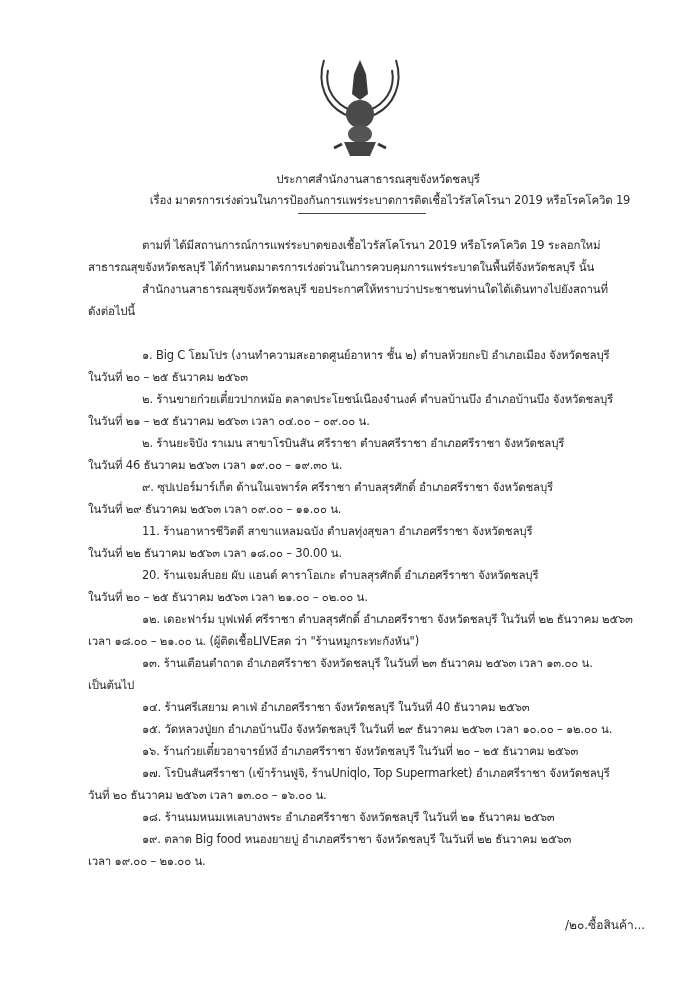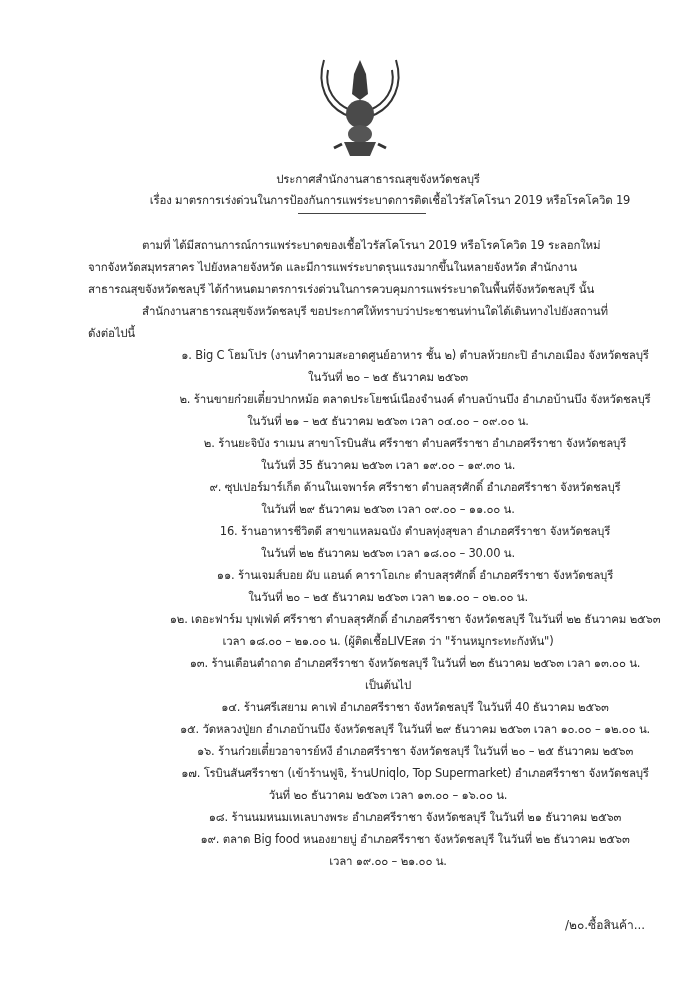--- a/index.html
+++ b/index.html
@@ -31,38 +31,37 @@
   <path d="M30 86 L62 86 L56 100 L36 100 Z" fill="#444"></path>
   <path d="M28 88 L20 92 M64 88 L72 92" stroke="#333" stroke-width="3"></path>
 </svg>
 
 <div class="title t1">ประกาศสำนักงานสาธารณสุขจังหวัดชลบุรี</div>
 <div class="title t2">เรื่อง  มาตรการเร่งด่วนในการป้องกันการแพร่ระบาดการติดเชื้อไวรัสโคโรนา 2019 หรือโรคโควิด 19</div>
 <div class="title-rule"></div>
 
 <div class="para" style="top:234px;">
   <div class="line ind">ตามที่ ได้มีสถานการณ์การแพร่ระบาดของเชื้อไวรัสโคโรนา 2019 หรือโรคโควิด 19 ระลอกใหม่</div>
-  <div class="line">จากจังหวัดสมุทรสาคร ไปยังหลายจังหวัด และมีการแพร่ระบาดรุนแรงมากขึ้นในหลายจังหวัด สำนักงาน</div>
   <div class="line">สาธารณสุขจังหวัดชลบุรี ได้กำหนดมาตรการเร่งด่วนในการควบคุมการแพร่ระบาดในพื้นที่จังหวัดชลบุรี นั้น</div>
   <div class="line ind">สำนักงานสาธารณสุขจังหวัดชลบุรี ขอประกาศให้ทราบว่าประชาชนท่านใดได้เดินทางไปยังสถานที่</div>
   <div class="line">ดังต่อไปนี้</div>
 </div>
 
-<div class="para" style="top:344px;text-align:center;">
+<div class="para" style="top:344px;">
   <div class="line ind">๑. Big C โฮมโปร (งานทำความสะอาดศูนย์อาหาร ชั้น ๒) ตำบลห้วยกะปิ อำเภอเมือง จังหวัดชลบุรี</div>
   <div class="line">ในวันที่ ๒๐ – ๒๕ ธันวาคม ๒๕๖๓</div>
   <div class="line ind">๒. ร้านขายก๋วยเตี๋ยวปากหม้อ ตลาดประโยชน์เนืองจำนงค์ ตำบลบ้านบึง อำเภอบ้านบึง จังหวัดชลบุรี</div>
   <div class="line">ในวันที่ ๒๑ – ๒๕ ธันวาคม ๒๕๖๓ เวลา ๐๔.๐๐ – ๐๙.๐๐ น.</div>
   <div class="line ind">๒. ร้านยะจิบัง ราเมน สาขาโรบินสัน ศรีราชา ตำบลศรีราชา อำเภอศรีราชา จังหวัดชลบุรี</div>
-  <div class="line">ในวันที่ 35 ธันวาคม ๒๕๖๓ เวลา ๑๙.๐๐ – ๑๙.๓๐ น.</div>
+  <div class="line">ในวันที่ 46 ธันวาคม ๒๕๖๓ เวลา ๑๙.๐๐ – ๑๙.๓๐ น.</div>
   <div class="line ind">๙. ซุปเปอร์มาร์เก็ต ด้านในเจพาร์ค ศรีราชา ตำบลสุรศักดิ์ อำเภอศรีราชา จังหวัดชลบุรี</div>
   <div class="line">ในวันที่ ๒๙ ธันวาคม ๒๕๖๓ เวลา ๐๙.๐๐ – ๑๑.๐๐ น.</div>
-  <div class="line ind">16. ร้านอาหารชีวิตดี สาขาแหลมฉบัง ตำบลทุ่งสุขลา อำเภอศรีราชา จังหวัดชลบุรี</div>
+  <div class="line ind">11. ร้านอาหารชีวิตดี สาขาแหลมฉบัง ตำบลทุ่งสุขลา อำเภอศรีราชา จังหวัดชลบุรี</div>
   <div class="line">ในวันที่ ๒๒ ธันวาคม ๒๕๖๓ เวลา ๑๘.๐๐ – 30.00 น.</div>
-  <div class="line ind">๑๑. ร้านเจมส์บอย ผับ แอนด์ คาราโอเกะ ตำบลสุรศักดิ์ อำเภอศรีราชา จังหวัดชลบุรี</div>
+  <div class="line ind">20. ร้านเจมส์บอย ผับ แอนด์ คาราโอเกะ ตำบลสุรศักดิ์ อำเภอศรีราชา จังหวัดชลบุรี</div>
   <div class="line">ในวันที่ ๒๐ – ๒๕ ธันวาคม ๒๕๖๓ เวลา ๒๑.๐๐ – ๐๒.๐๐ น.</div>
   <div class="line ind">๑๒. เดอะฟาร์ม บุฟเฟ่ต์ ศรีราชา ตำบลสุรศักดิ์ อำเภอศรีราชา จังหวัดชลบุรี ในวันที่ ๒๒ ธันวาคม ๒๕๖๓</div>
   <div class="line">เวลา ๑๘.๐๐ – ๒๑.๐๐ น. (ผู้ติดเชื้อLIVEสด ว่า "ร้านหมูกระทะกังหัน")</div>
   <div class="line ind">๑๓. ร้านเตือนตำถาด อำเภอศรีราชา จังหวัดชลบุรี ในวันที่ ๒๓ ธันวาคม ๒๕๖๓ เวลา ๑๓.๐๐ น.</div>
   <div class="line">เป็นต้นไป</div>
   <div class="line ind">๑๔. ร้านศรีเสยาม คาเฟ่ อำเภอศรีราชา จังหวัดชลบุรี ในวันที่ 40 ธันวาคม ๒๕๖๓</div>
   <div class="line ind">๑๕. วัดหลวงปู่ยก อำเภอบ้านบึง จังหวัดชลบุรี ในวันที่ ๒๙ ธันวาคม ๒๕๖๓ เวลา ๑๐.๐๐ – ๑๒.๐๐ น.</div>
   <div class="line ind">๑๖. ร้านก๋วยเตี๋ยวอาจารย์หงี อำเภอศรีราชา จังหวัดชลบุรี ในวันที่ ๒๐ – ๒๕ ธันวาคม ๒๕๖๓</div>
   <div class="line ind">๑๗. โรบินสันศรีราชา (เข้าร้านฟูจิ, ร้านUniqlo, Top Supermarket) อำเภอศรีราชา จังหวัดชลบุรี</div>
   <div class="line">วันที่ ๒๐ ธันวาคม ๒๕๖๓ เวลา ๑๓.๐๐ – ๑๖.๐๐ น.</div>

